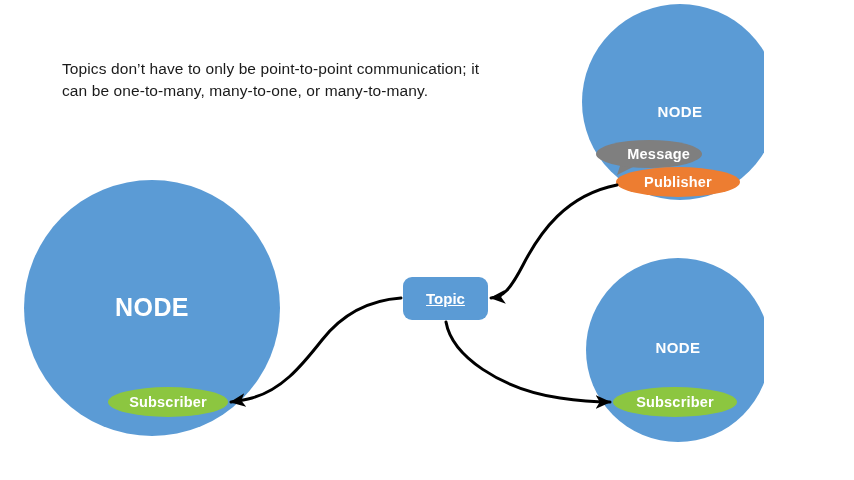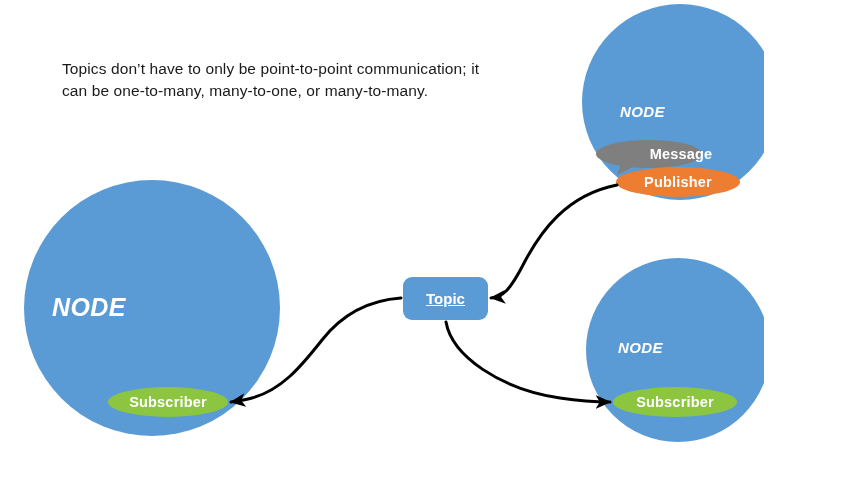--- a/index.html
+++ b/index.html
@@ -32,24 +32,23 @@
     font-size: 15.5px;
     line-height: 1.45;
     color: #1a1a1a;
     letter-spacing: 0.1px;
   }
   .node-label {
     position: absolute;
     color: #ffffff;
     font-weight: bold;
     font-family: "Liberation Sans", sans-serif;
-    text-align: left;
+    text-align: center;
     white-space: nowrap;
     letter-spacing: 0.4px;
-    font-style: italic;
   }
   .node-label.big {
     font-size: 25px;
   }
   .node-label.small {
     font-size: 15px;
   }
   .pill-label {
     position: absolute;
     color: #ffffff;
@@ -106,17 +105,17 @@
 
   <div class="caption">Topics don’t have to only be point-to-point communication; it can be one-to-many, many-to-one, or many-to-many.</div>
 
   <div class="node-label big" style="left: 52px; top: 293px; width: 200px;">NODE</div>
   <div class="node-label small" style="left: 620px; top: 103px; width: 120px;">NODE</div>
   <div class="node-label small" style="left: 618px; top: 339px; width: 120px;">NODE</div>
 
   <div class="pill-label" style="left: 108px; top: 394px; width: 120px;">Subscriber</div>
   <div class="pill-label" style="left: 613px; top: 394px; width: 124px;">Subscriber</div>
   <div class="pill-label" style="left: 616px; top: 174px; width: 124px;">Publisher</div>
-  <div class="pill-label" style="left: 628px; top: 146px; width: 106px;">Message</div>
+  <div class="pill-label" style="left: 584px; top: 146px; width: 106px; text-align: right;">Message</div>
 
   <div class="topic-label" style="left: 403px; top: 290px; width: 85px;">Topic</div>
 
 </div>
 
 </body></html>

